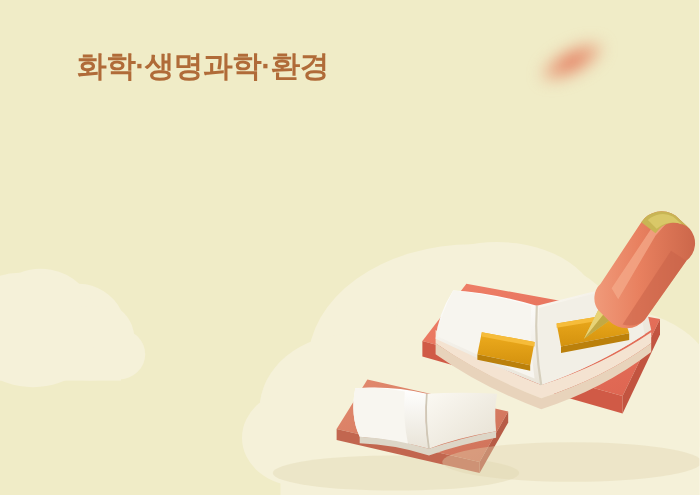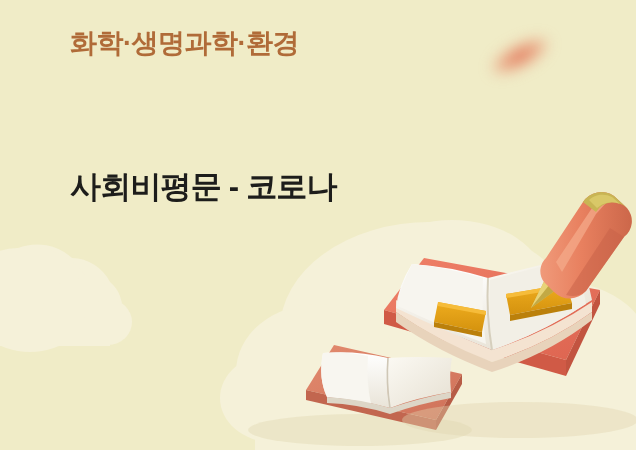--- a/index.html
+++ b/index.html
@@ -21,21 +21,21 @@
     position: absolute;
     inset: 0;
     pointer-events: none;
   }
   .cloud-layer svg { display: block; width: 636px; height: 450px; }
 
   
   .text-block {
     position: absolute;
     left: 70px;
-    top: 28px;
+    top: 45px;
     z-index: 40;
   }
   .category {
     font-size: 27px;
     font-weight: 700;
     letter-spacing: -0.5px;
     color: #b06b38;
     line-height: 1.15;
     white-space: nowrap;
     margin: 0 0 26px 0;
@@ -94,21 +94,20 @@
         <ellipse cx="452" cy="282" rx="92" ry="62" fill="#f5f1d9"></ellipse>
         <ellipse cx="272" cy="398" rx="52" ry="44" fill="#f5f1d9"></ellipse>
         <rect x="255" y="340" width="400" height="110" fill="#f5f1d9"></rect>
       </g>
     </svg>
   </div>
 
   <div class="text-block">
     <div class="category">화학·생명과학·환경</div>
     <div class="title">
-      <div>사회비평문 - 코로나</div>
     </div>
   </div>
 
   <div class="illustration">
     <svg viewBox="0 0 636 450" xmlns="http://www.w3.org/2000/svg">
       <defs>
         <linearGradient id="gPageL" x1="0" y1="0" x2="0" y2="1">
           <stop offset="0%" stop-color="#ffffff"></stop>
           <stop offset="100%" stop-color="#e9e4d8"></stop>
         </linearGradient>

